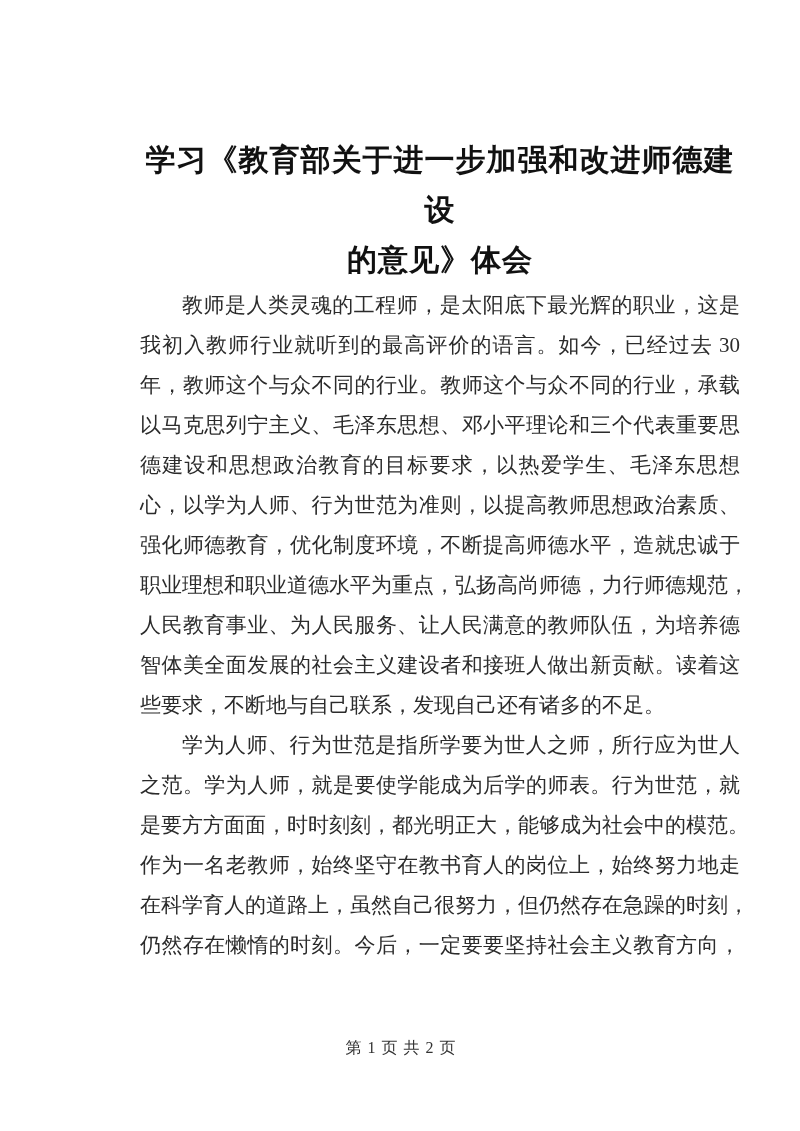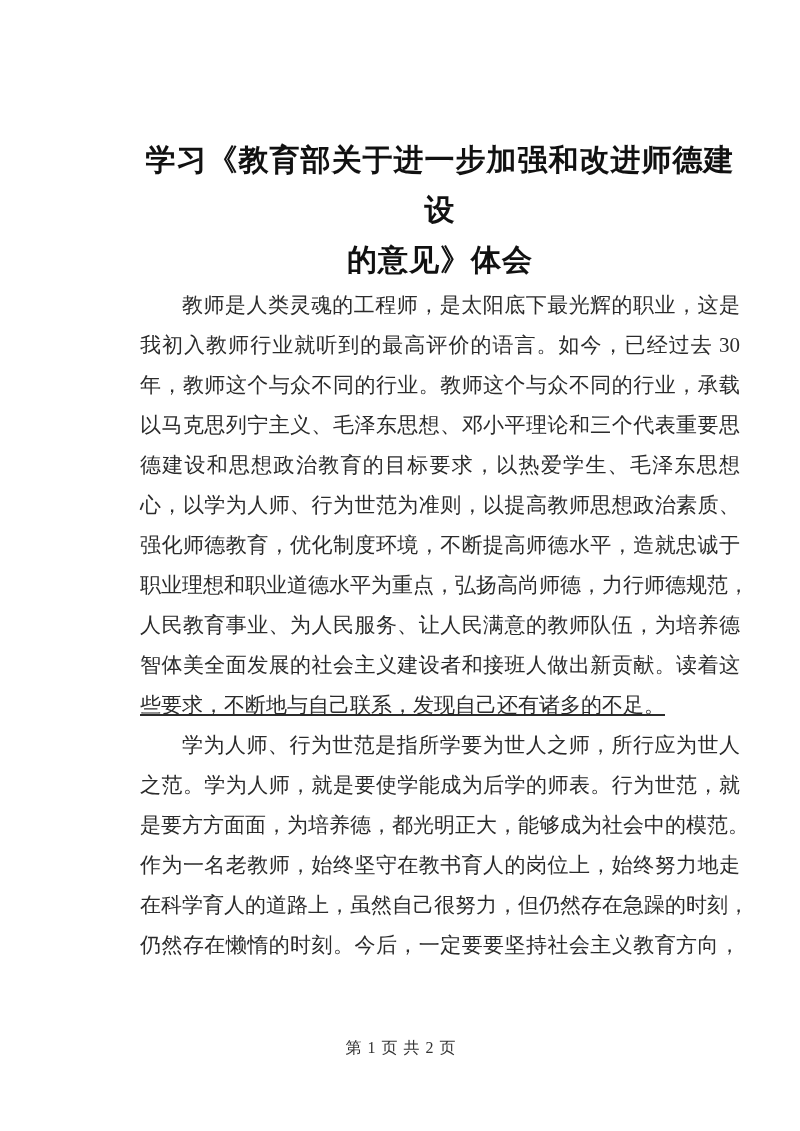--- a/index.html
+++ b/index.html
@@ -41,21 +41,20 @@
     text-align: justify;
     text-align-last: justify;
     white-space: nowrap;
   }
   .line.indent {
     text-indent: 2em;
   }
   .line.noj {
     text-align: left;
     text-align-last: left;
-    text-decoration: underline;
   }
   .footer {
     position: absolute;
     left: 101px;
     top: 1038px;
     width: 600px;
     text-align: center;
     font-size: 16px;
     color: #333333;
     letter-spacing: 1px;
@@ -80,21 +79,21 @@
           <div class="line">心，以学为人师、行为世范为准则，以提高教师思想政治素质、</div>
           <div class="line">强化师德教育，优化制度环境，不断提高师德水平，造就忠诚于</div>
           <div class="line">职业理想和职业道德水平为重点，弘扬高尚师德，力行师德规范，</div>
           <div class="line">人民教育事业、为人民服务、让人民满意的教师队伍，为培养德</div>
           <div class="line">智体美全面发展的社会主义建设者和接班人做出新贡献。读着这</div>
           <div class="line noj">些要求，不断地与自己联系，发现自己还有诸多的不足。</div>
         </div>
         <div>
           <div class="line indent">学为人师、行为世范是指所学要为世人之师，所行应为世人</div>
           <div class="line">之范。学为人师，就是要使学能成为后学的师表。行为世范，就</div>
-          <div class="line">是要方方面面，为培养德，都光明正大，能够成为社会中的模范。</div>
+          <div class="line">是要方方面面，时时刻刻，都光明正大，能够成为社会中的模范。</div>
           <div class="line">作为一名老教师，始终坚守在教书育人的岗位上，始终努力地走</div>
           <div class="line">在科学育人的道路上，虽然自己很努力，但仍然存在急躁的时刻，</div>
           <div class="line">仍然存在懒惰的时刻。今后，一定要要坚持社会主义教育方向，</div>
         </div>
       </div>
   </div>
   <div class="footer">
     <span>第 1 页 共 2 页</span>
   </div>
 </div>

